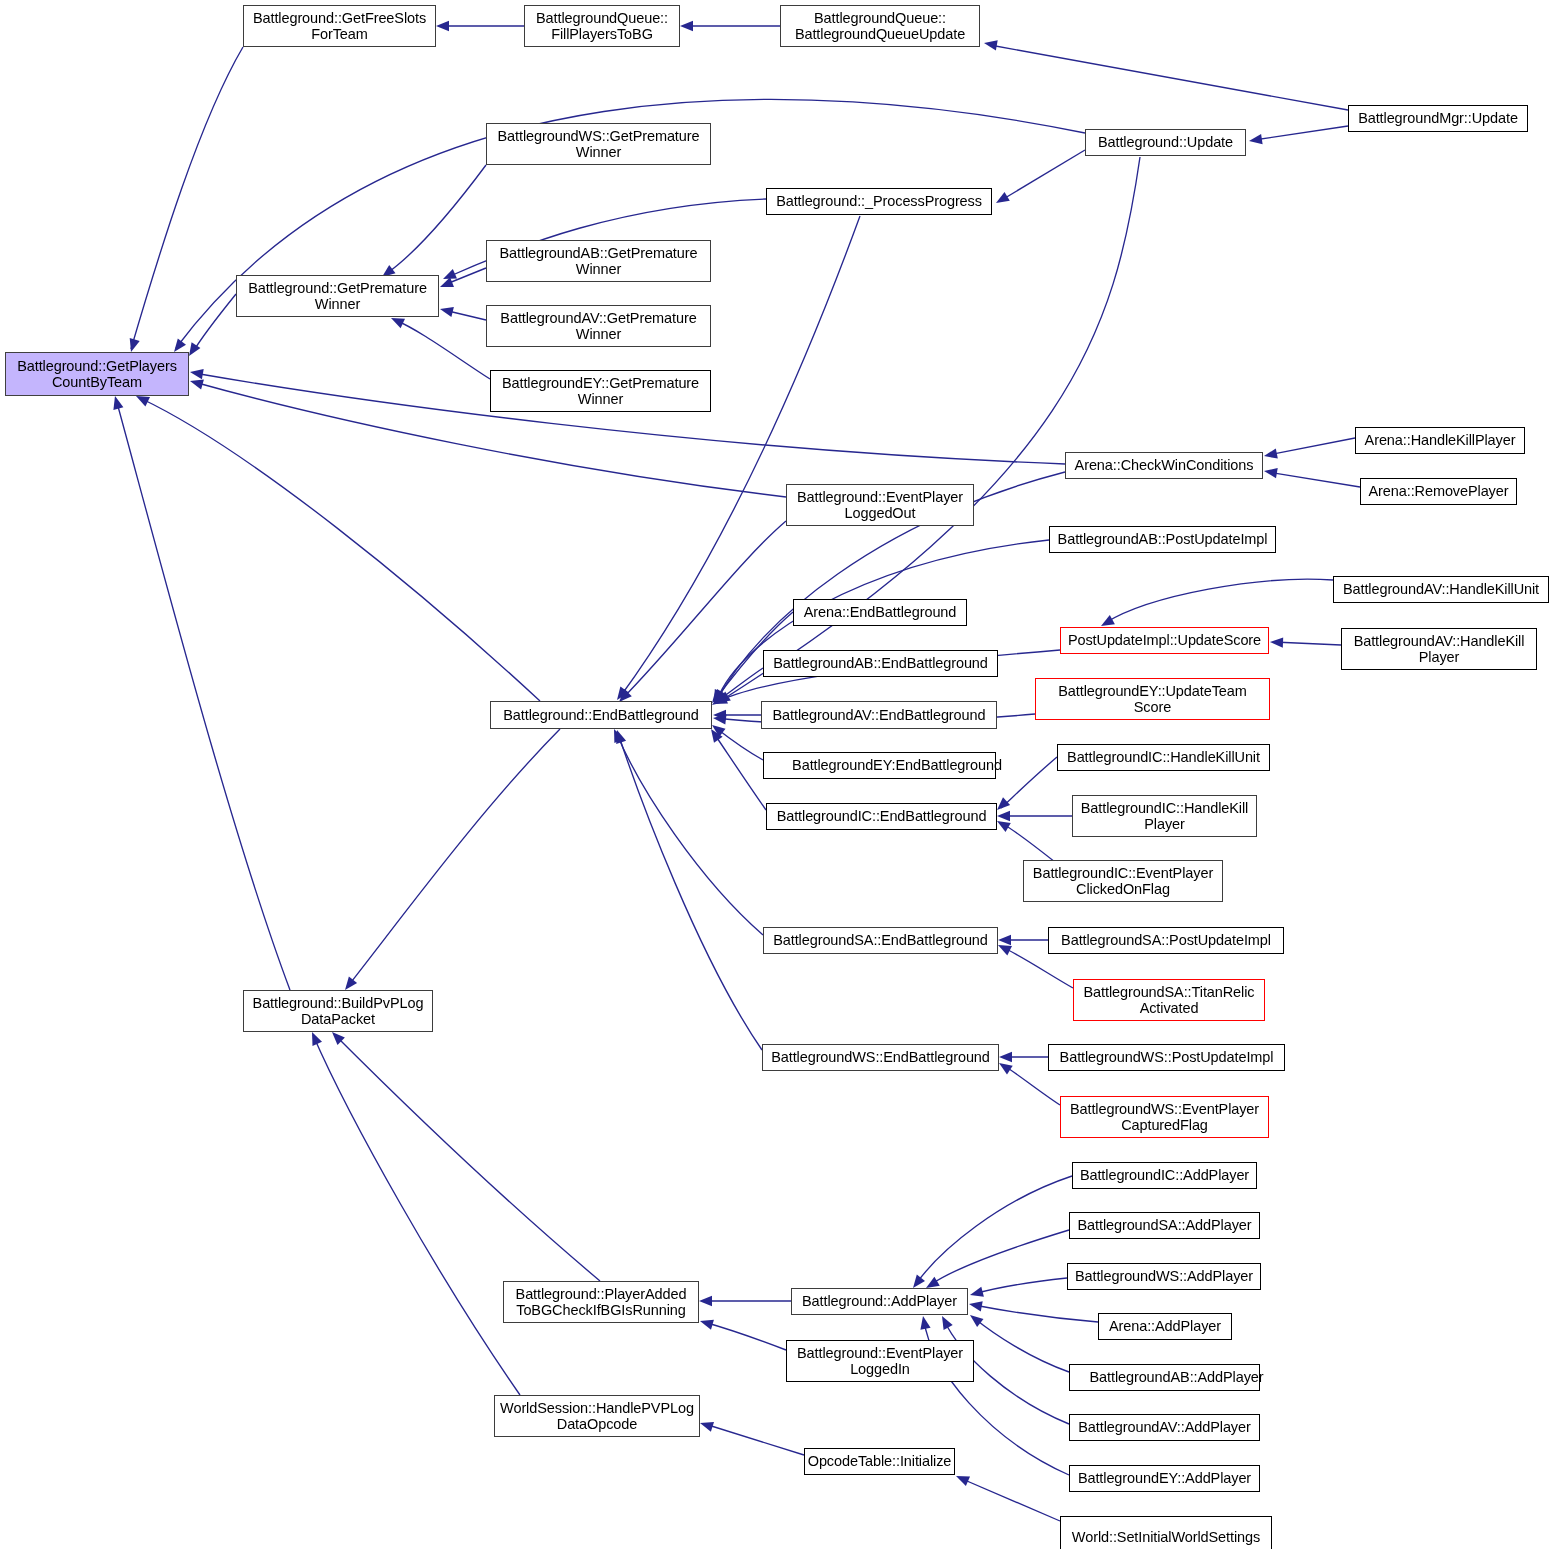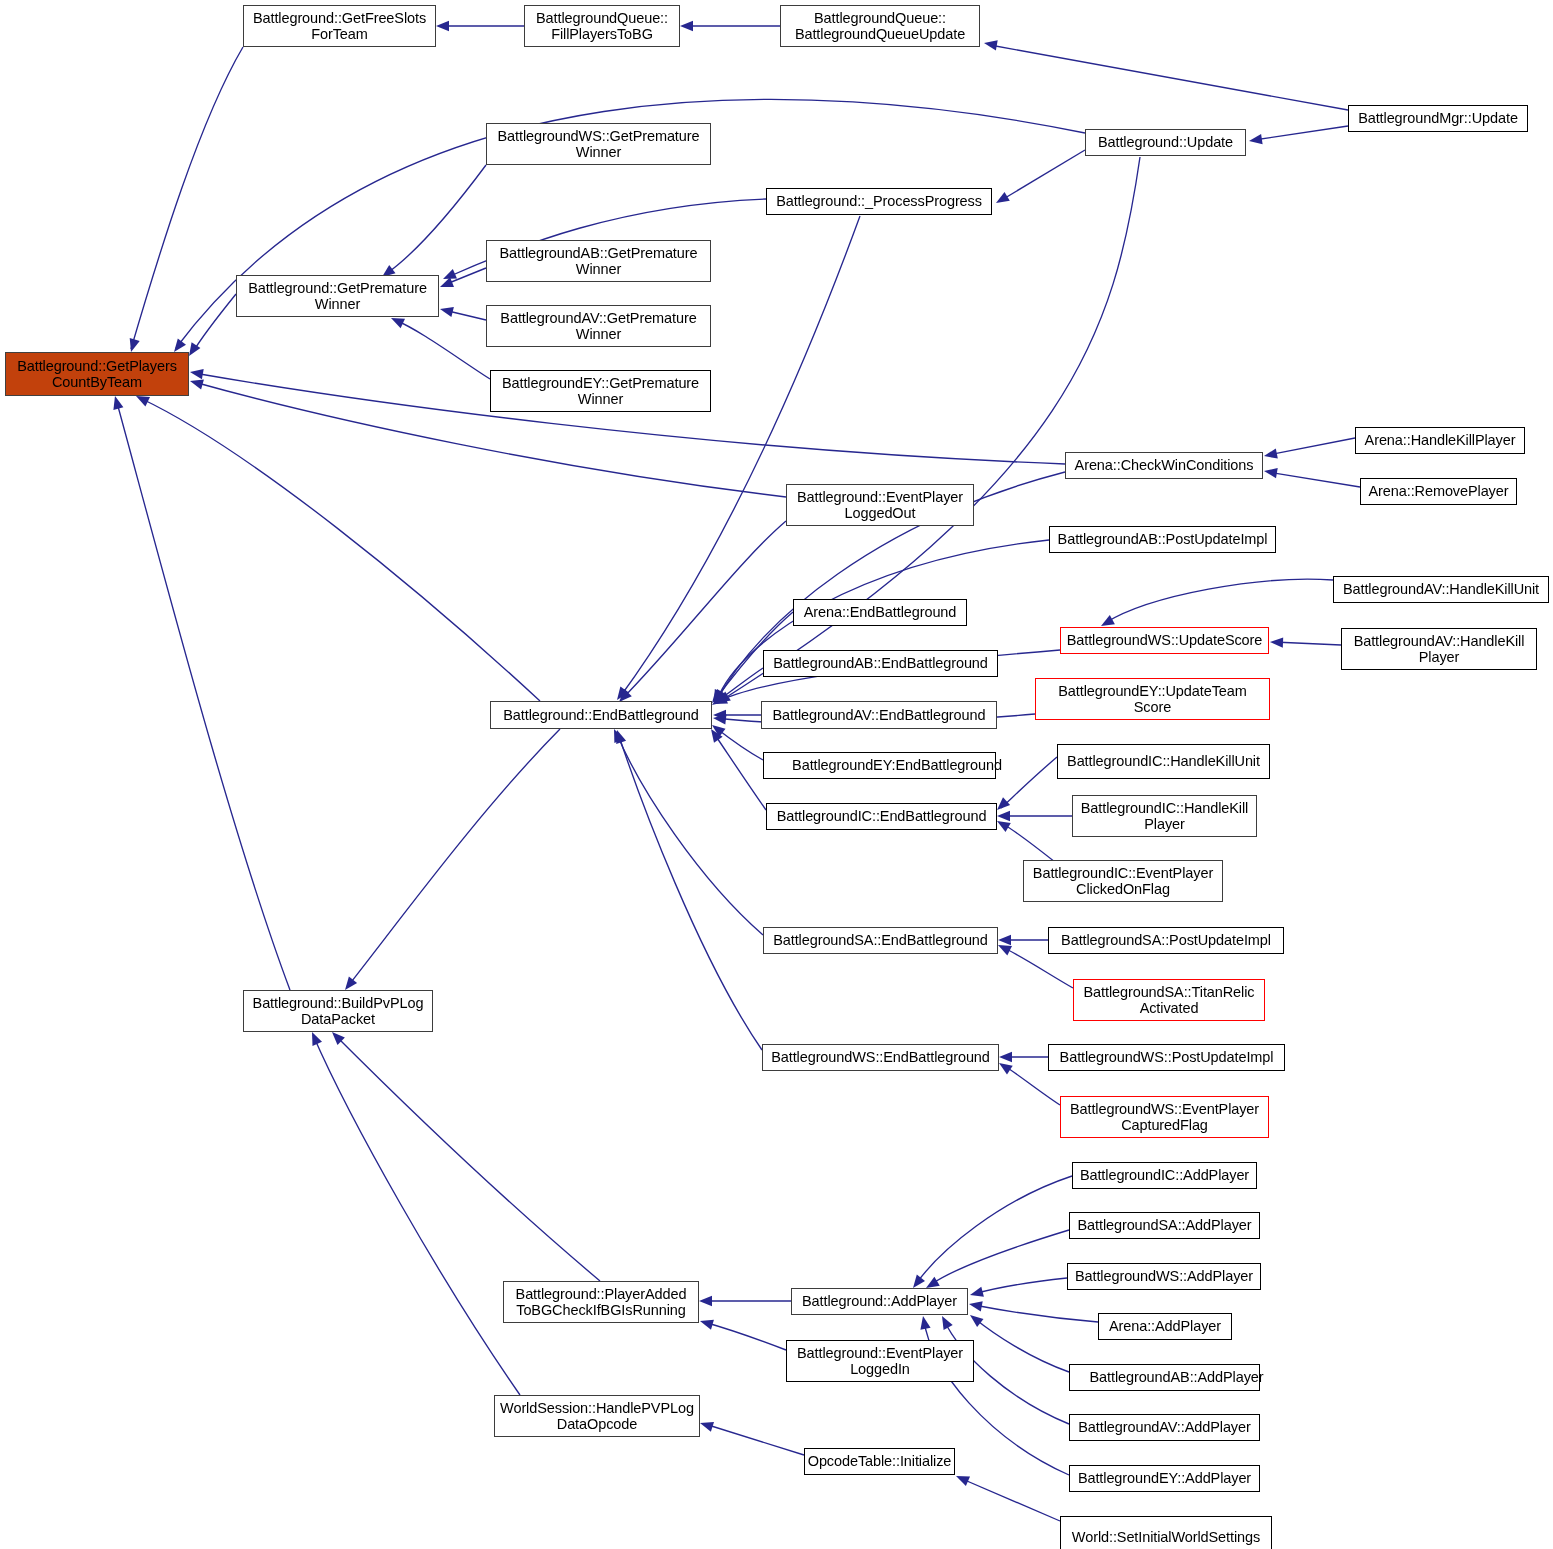--- a/index.html
+++ b/index.html
@@ -23,21 +23,21 @@
     line-height:16.5px;
     display:flex;
     align-items:center;
     justify-content:center;
     text-align:center;
     letter-spacing:-0.1px;
     white-space:pre-line;
     z-index:5;
   }
   .node.thick{border:1.6px solid #3d3d3d;}
-  .node.root{background:#c2410c;border:1.6px solid #404040;}
+  .node.root{background:#c4b5fd;border:1.6px solid #404040;}
   .node.hl{border:1.6px solid #ff0000;}
 </style>
 </head>
 <body>
 
 <div id="graph-root">
   <svg id="edges" xmlns="http://www.w3.org/2000/svg">
       <path d="M 243,47 C 200,120 160,250 131,349" stroke="#27278f" stroke-width="1.35" fill="none"></path>
       <polygon points="131.0,352.0 129.7,338.1 139.7,341.0" fill="#27278f"></polygon>
       <path d="M 524,26 L 440,26" stroke="#27278f" stroke-width="1.35" fill="none"></path>
@@ -173,31 +173,31 @@
 Winner</div>
       <div class="node" style="left: 490px; top: 370px; width: 221px; height: 42px;">BattlegroundEY::GetPremature
 Winner</div>
       <div class="node thick" style="left: 1065px; top: 452px; width: 198px; height: 27px;">Arena::CheckWinConditions</div>
       <div class="node" style="left: 1355px; top: 427px; width: 170px; height: 27px;">Arena::HandleKillPlayer</div>
       <div class="node" style="left: 1360px; top: 478px; width: 157px; height: 27px;">Arena::RemovePlayer</div>
       <div class="node thick" style="left: 786px; top: 484px; width: 188px; height: 42px;">Battleground::EventPlayer
 LoggedOut</div>
       <div class="node" style="left: 1049px; top: 526px; width: 227px; height: 27px;">BattlegroundAB::PostUpdateImpl</div>
       <div class="node" style="left: 1333px; top: 576px; width: 216px; height: 27px;">BattlegroundAV::HandleKillUnit</div>
-      <div class="node hl" style="left: 1060px; top: 627px; width: 209px; height: 27px;">BattlegroundWS::UpdateScore</div>
+      <div class="node hl" style="left: 1060px; top: 627px; width: 209px; height: 27px;">PostUpdateImpl::UpdateScore</div>
       <div class="node" style="left: 1341px; top: 628px; width: 196px; height: 42px;">BattlegroundAV::HandleKill
 Player</div>
       <div class="node hl" style="left: 1035px; top: 678px; width: 235px; height: 42px;">BattlegroundEY::UpdateTeam
 Score</div>
       <div class="node" style="left: 793px; top: 599px; width: 174px; height: 27px;">Arena::EndBattleground</div>
       <div class="node" style="left: 763px; top: 650px; width: 235px; height: 27px;">BattlegroundAB::EndBattleground</div>
       <div class="node thick" style="left: 490px; top: 701px; width: 222px; height: 28px;">Battleground::EndBattleground</div>
       <div class="node thick" style="left: 761px; top: 701px; width: 236px; height: 28px;">BattlegroundAV::EndBattleground</div>
       <div class="node" style="left: 763px; top: 752px; width: 233px; height: 27px; padding-left: 35px;">BattlegroundEY:EndBattleground</div>
-      <div class="node" style="left: 1057px; top: 744px; width: 213px; height: 35px;">BattlegroundIC::HandleKillUnit</div>
+      <div class="node" style="left: 1057px; top: 744px; width: 213px; height: 27px;">BattlegroundIC::HandleKillUnit</div>
       <div class="node" style="left: 766px; top: 803px; width: 231px; height: 27px;">BattlegroundIC::EndBattleground</div>
       <div class="node thick" style="left: 1072px; top: 795px; width: 185px; height: 42px;">BattlegroundIC::HandleKill
 Player</div>
       <div class="node thick" style="left: 1023px; top: 860px; width: 200px; height: 42px;">BattlegroundIC::EventPlayer
 ClickedOnFlag</div>
       <div class="node thick" style="left: 763px; top: 927px; width: 235px; height: 27px;">BattlegroundSA::EndBattleground</div>
       <div class="node" style="left: 1048px; top: 927px; width: 236px; height: 27px;">BattlegroundSA::PostUpdateImpl</div>
       <div class="node hl" style="left: 1073px; top: 979px; width: 192px; height: 42px;">BattlegroundSA::TitanRelic
 Activated</div>
       <div class="node thick" style="left: 762px; top: 1044px; width: 237px; height: 27px;">BattlegroundWS::EndBattleground</div>

